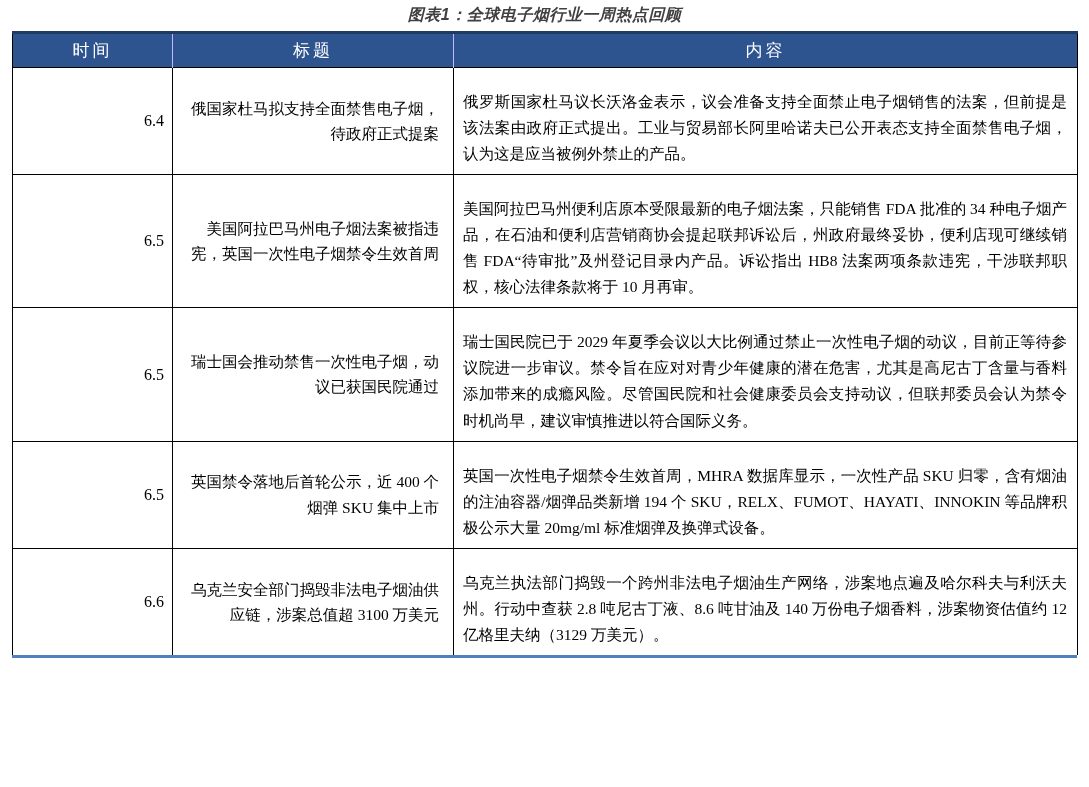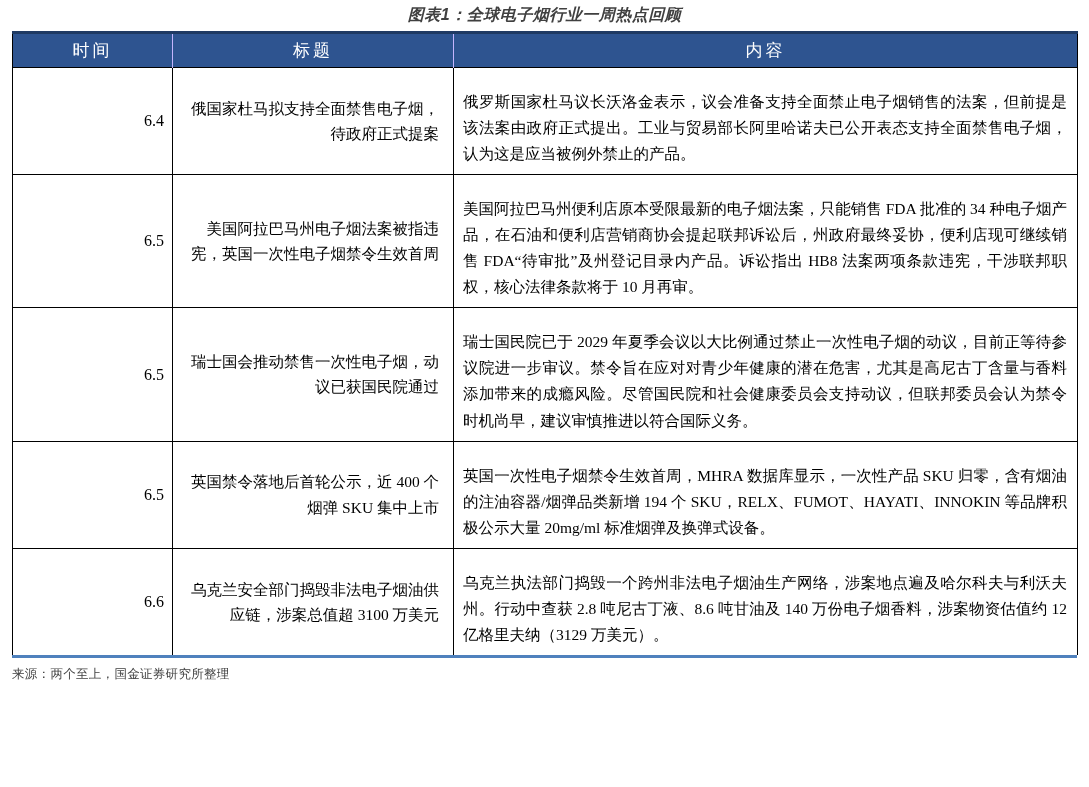--- a/index.html
+++ b/index.html
@@ -142,15 +142,14 @@
       <tr>
         <td class="cell-time">6.6</td>
         <td class="cell-title">乌克兰安全部门捣毁非法电子烟油供应链，涉案总值超 3100 万美元</td>
         <td class="cell-body">乌克兰执法部门捣毁一个跨州非法电子烟油生产网络，涉案地点遍及哈尔科夫与利沃夫州。行动中查获 2.8 吨尼古丁液、8.6 吨甘油及 140 万份电子烟香料，涉案物资估值约 12 亿格里夫纳（3129 万美元）。</td>
       </tr>
     </tbody>
   </table>
 
   <div class="bottom-rule"></div>
 
-  <div class="source-note">来源：两个至上，国金证券研究所整理</div>
 
 </div>
 
 </body></html>

